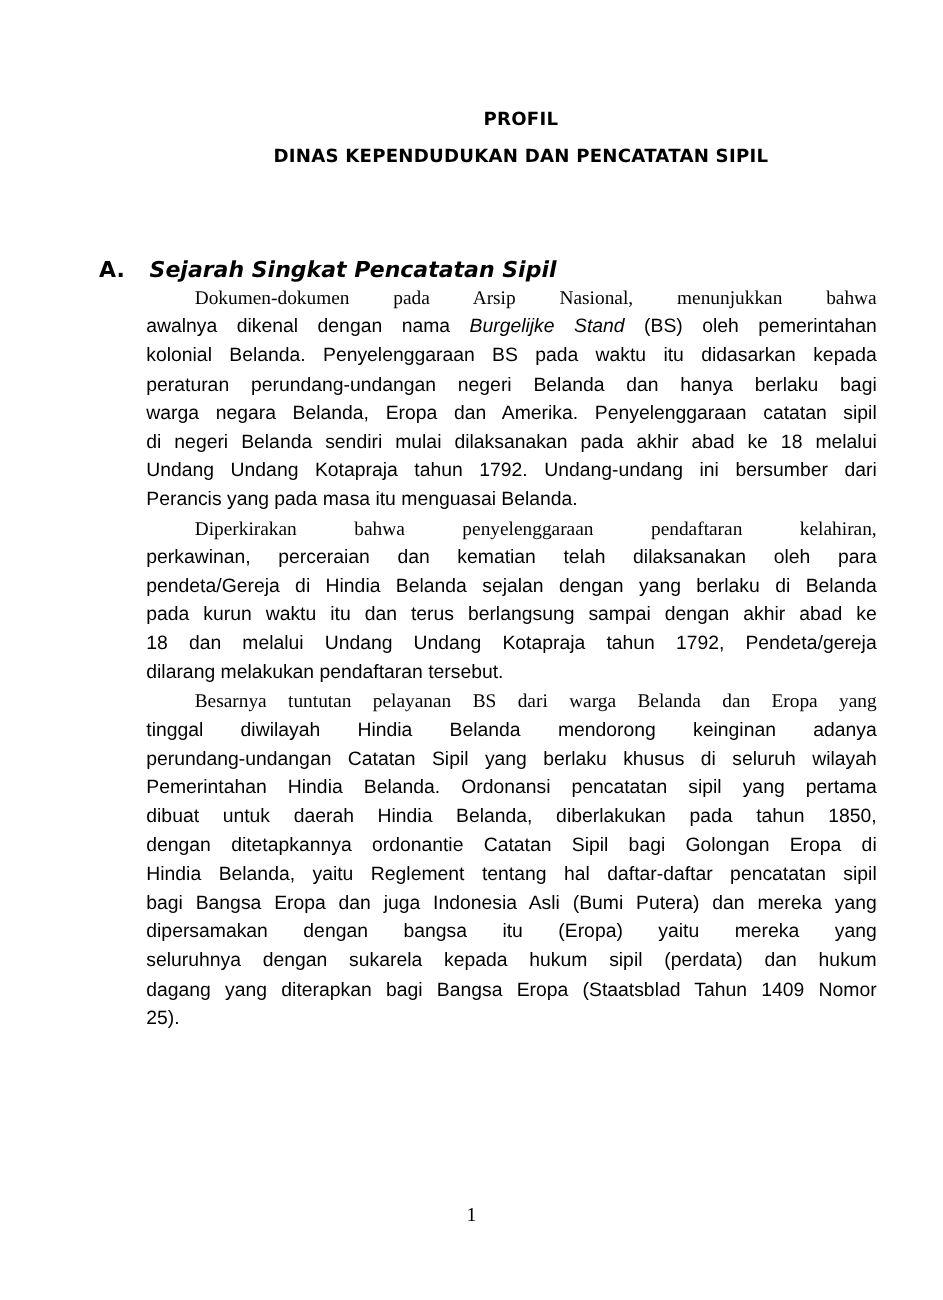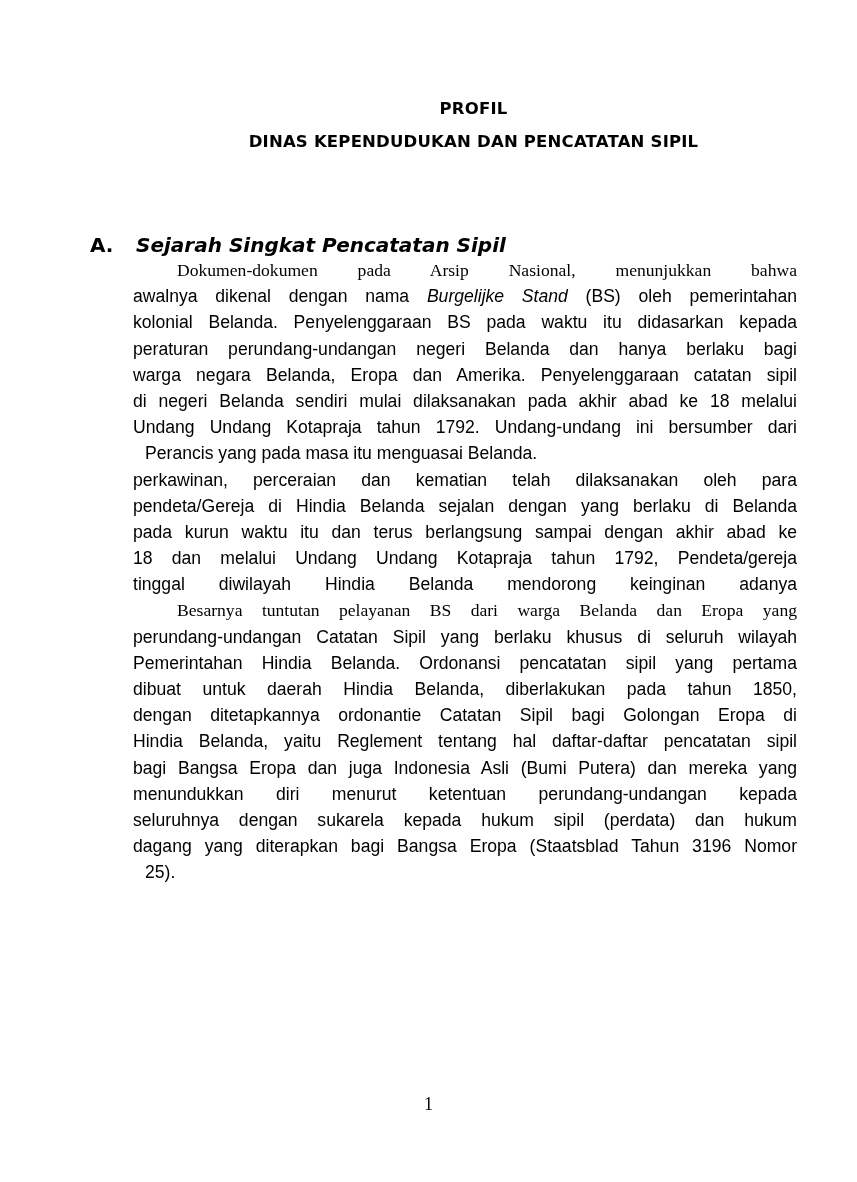--- a/index.html
+++ b/index.html
@@ -7,21 +7,21 @@
   .page { position: absolute; left: 0; top: 0; width: 857px; height: 1182px; background: #fff; }
   .title-block { position: absolute; top: 92px; left: 0; width: 857px; text-align: center;
     font-family: "DejaVu Sans", sans-serif; font-weight: bold; font-size: 16.5px; letter-spacing: 0.2px; padding-left: 45px; }
   .title-line { height: 33px; line-height: 33px; }
   .section-heading { position: absolute; top: 231px; left: 90px; font-family: "DejaVu Sans", sans-serif;
     font-weight: bold; font-style: italic; font-size: 20px; height: 28px; line-height: 28px; }
   .section-letter { display: inline-block; width: 46px; font-style: normal; }
   .body { position: absolute; top: 257px; left: 133px; width: 664px;
     font-family: "Liberation Sans", sans-serif; font-size: 17.6px; }
   .line { height: 26.2px; line-height: 26.2px; white-space: nowrap; text-align: justify; text-align-last: justify; }
-  .line.last { text-align-last: left; margin-left: 12px; }
+  .line.last { text-align-last: left; }
   .line.indent { padding-left: 44px; font-family: Liberation Serif, serif; }
   .line em { font-style: italic; }
   .page-number { position: absolute; top: 1094px; left: 0; width: 857px; text-align: center;
     font-family: "Liberation Serif", serif; font-size: 18px; }
 </style>
 </head>
 <body>
 
 <div class="page">
 
@@ -41,36 +41,38 @@
       <div class="line"><span>awalnya dikenal dengan nama </span><em>Burgelijke Stand</em><span> (BS) oleh pemerintahan</span></div>
       <div class="line">kolonial Belanda. Penyelenggaraan BS pada waktu itu didasarkan kepada</div>
       <div class="line">peraturan perundang-undangan negeri Belanda dan hanya berlaku bagi</div>
       <div class="line">warga negara Belanda, Eropa dan Amerika. Penyelenggaraan catatan sipil</div>
       <div class="line">di negeri Belanda sendiri mulai dilaksanakan pada akhir abad ke 18 melalui</div>
       <div class="line">Undang Undang Kotapraja tahun 1792. Undang-undang ini bersumber dari</div>
       <div class="line last">Perancis yang pada masa itu menguasai Belanda.</div>
     </div>
 
     <div>
+      <div class="line indent">Diperkirakan bahwa penyelenggaraan pendaftaran kelahiran,</div>
       <div class="line">perkawinan, perceraian dan kematian telah dilaksanakan oleh para</div>
       <div class="line">pendeta/Gereja di Hindia Belanda sejalan dengan yang berlaku di Belanda</div>
       <div class="line">pada kurun waktu itu dan terus berlangsung sampai dengan akhir abad ke</div>
       <div class="line">18 dan melalui Undang Undang Kotapraja tahun 1792, Pendeta/gereja</div>
+      <div class="line last">dilarang melakukan pendaftaran tersebut.</div>
     </div>
 
     <div>
+      <div class="line indent">Besarnya tuntutan pelayanan BS dari warga Belanda dan Eropa yang</div>
       <div class="line">tinggal diwilayah Hindia Belanda mendorong keinginan adanya</div>
-      <div class="line indent">Besarnya tuntutan pelayanan BS dari warga Belanda dan Eropa yang</div>
       <div class="line">perundang-undangan Catatan Sipil yang berlaku khusus di seluruh wilayah</div>
       <div class="line">Pemerintahan Hindia Belanda. Ordonansi pencatatan sipil yang pertama</div>
       <div class="line">dibuat untuk daerah Hindia Belanda, diberlakukan pada tahun 1850,</div>
       <div class="line">dengan ditetapkannya ordonantie Catatan Sipil bagi Golongan Eropa di</div>
       <div class="line">Hindia Belanda, yaitu Reglement tentang hal daftar-daftar pencatatan sipil</div>
       <div class="line">bagi Bangsa Eropa dan juga Indonesia Asli (Bumi Putera) dan mereka yang</div>
-      <div class="line">menundukkan diri menurut ketentuan perundang-undangan kepada</div>
+      <div class="line">dipersamakan dengan bangsa itu (Eropa) yaitu mereka yang</div>
       <div class="line">seluruhnya dengan sukarela kepada hukum sipil (perdata) dan hukum</div>
-      <div class="line">dagang yang diterapkan bagi Bangsa Eropa (Staatsblad Tahun 3196 Nomor</div>
+      <div class="line">dagang yang diterapkan bagi Bangsa Eropa (Staatsblad Tahun 1409 Nomor</div>
       <div class="line last">25).</div>
     </div>
   </div>
 
   <div class="page-number">1</div>
 </div>
 
 </body></html>

